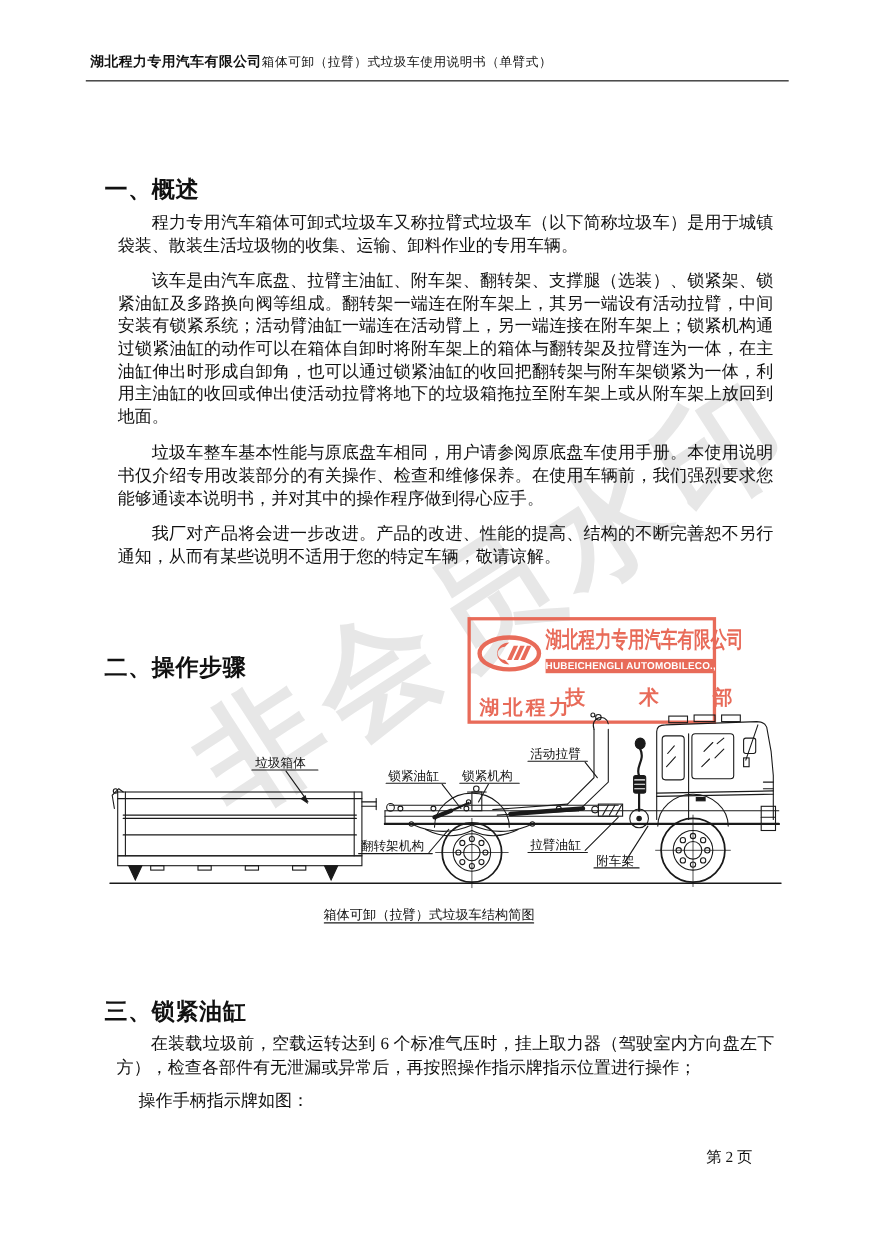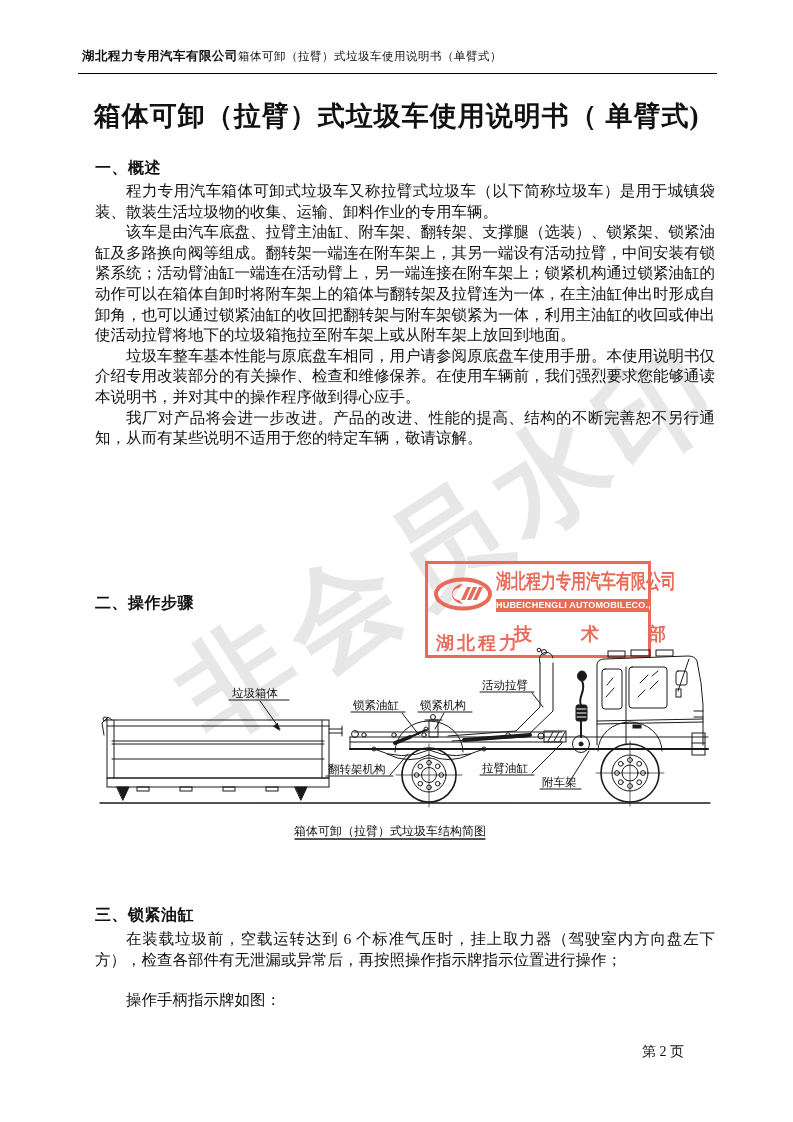--- a/index.html
+++ b/index.html
@@ -15,29 +15,29 @@
     font-size:112px;letter-spacing:12px;color:#e7e7e7;
   }
   .layer{position:absolute;z-index:1;}
   
   .hdr{left:82px;top:48px;width:640px;font-size:12.5px;font-weight:700;letter-spacing:.5px;}
   .hdr .doc-part{font-weight:400;font-size:11.5px;}
   .hdr-rule{left:78px;top:73px;width:639px;height:0;border-top:1.6px solid #000;}
   
   .title{left:0;top:98px;width:793px;text-align:center;font-size:27px;font-weight:700;letter-spacing:1px;}
   
-  .sec-h{font-family:"Liberation Sans","DejaVu Sans",sans-serif;font-weight:700;font-size:16px;letter-spacing:.5px;}
+  .sec-h{font-family:"Liberation Sans","DejaVu Sans",sans-serif;font-weight:700;font-size:21px;letter-spacing:.5px;}
   .h1{left:95px;top:158px;}
   .h2{left:95px;top:593px;}
   .h3{left:95px;top:905px;}
   
   .bodytext{left:95px;top:181px;width:620px;font-size:15.5px;line-height:20.6px;text-align:justify;}
-  .bodytext p{margin:0;text-indent:2em;}
+  .bodytext p{margin:12px;text-indent:2em;}
   .op-text{left:95px;top:928px;width:620px;font-size:15.5px;line-height:21px;text-align:justify;}
-  .op-text p{margin:0;text-indent:2em;}
+  .op-text p{margin:11px;text-indent:2em;}
   .op-line2{left:95px;top:990px;width:620px;font-size:15.5px;}
   .op-line2 p{margin:0;text-indent:2em;}
   
   .stamp{
     left:425px;top:561px;width:226px;height:97px;border:3px solid #e75f4c;box-sizing:border-box;
     color:#e75f4c;background:transparent;opacity:.92;
   }
   .stamp-row1{position:absolute;left:4px;top:4px;right:3px;height:48px;}
   .stamp-logo{position:absolute;left:1px;top:9px;width:62px;height:34px;}
   .stamp-cn{
@@ -67,21 +67,20 @@
 
 <div class="page">
 
   <div class="watermark">
     <span>非会员水印</span>
   </div>
 
   <div class="layer hdr"><span>湖北程力专用汽车有限公司</span><span class="doc-part">箱体可卸（拉臂）式垃圾车使用说明书（单臂式）</span></div>
   <div class="layer hdr-rule"></div>
 
-  <div class="layer title">箱体可卸（拉臂）式垃圾车使用说明书（ 单臂式)</div>
 
   <div class="layer sec-h h1">一、概述</div>
   <div class="layer bodytext">
     <p>程力专用汽车箱体可卸式垃圾车又称拉臂式垃圾车（以下简称垃圾车）是用于城镇袋装、散装生活垃圾物的收集、运输、卸料作业的专用车辆。</p>
     <p>该车是由汽车底盘、拉臂主油缸、附车架、翻转架、支撑腿（选装）、锁紧架、锁紧油缸及多路换向阀等组成。翻转架一端连在附车架上，其另一端设有活动拉臂，中间安装有锁紧系统；活动臂油缸一端连在活动臂上，另一端连接在附车架上；锁紧机构通过锁紧油缸的动作可以在箱体自卸时将附车架上的箱体与翻转架及拉臂连为一体，在主油缸伸出时形成自卸角，也可以通过锁紧油缸的收回把翻转架与附车架锁紧为一体，利用主油缸的收回或伸出使活动拉臂将地下的垃圾箱拖拉至附车架上或从附车架上放回到地面。</p>
     <p>垃圾车整车基本性能与原底盘车相同，用户请参阅原底盘车使用手册。本使用说明书仅介绍专用改装部分的有关操作、检查和维修保养。在使用车辆前，我们强烈要求您能够通读本说明书，并对其中的操作程序做到得心应手。</p>
     <p>我厂对产品将会进一步改进。产品的改进、性能的提高、结构的不断完善恕不另行通知，从而有某些说明不适用于您的特定车辆，敬请谅解。</p>
   </div>
 
   <div class="layer sec-h h2">二、操作步骤</div>

